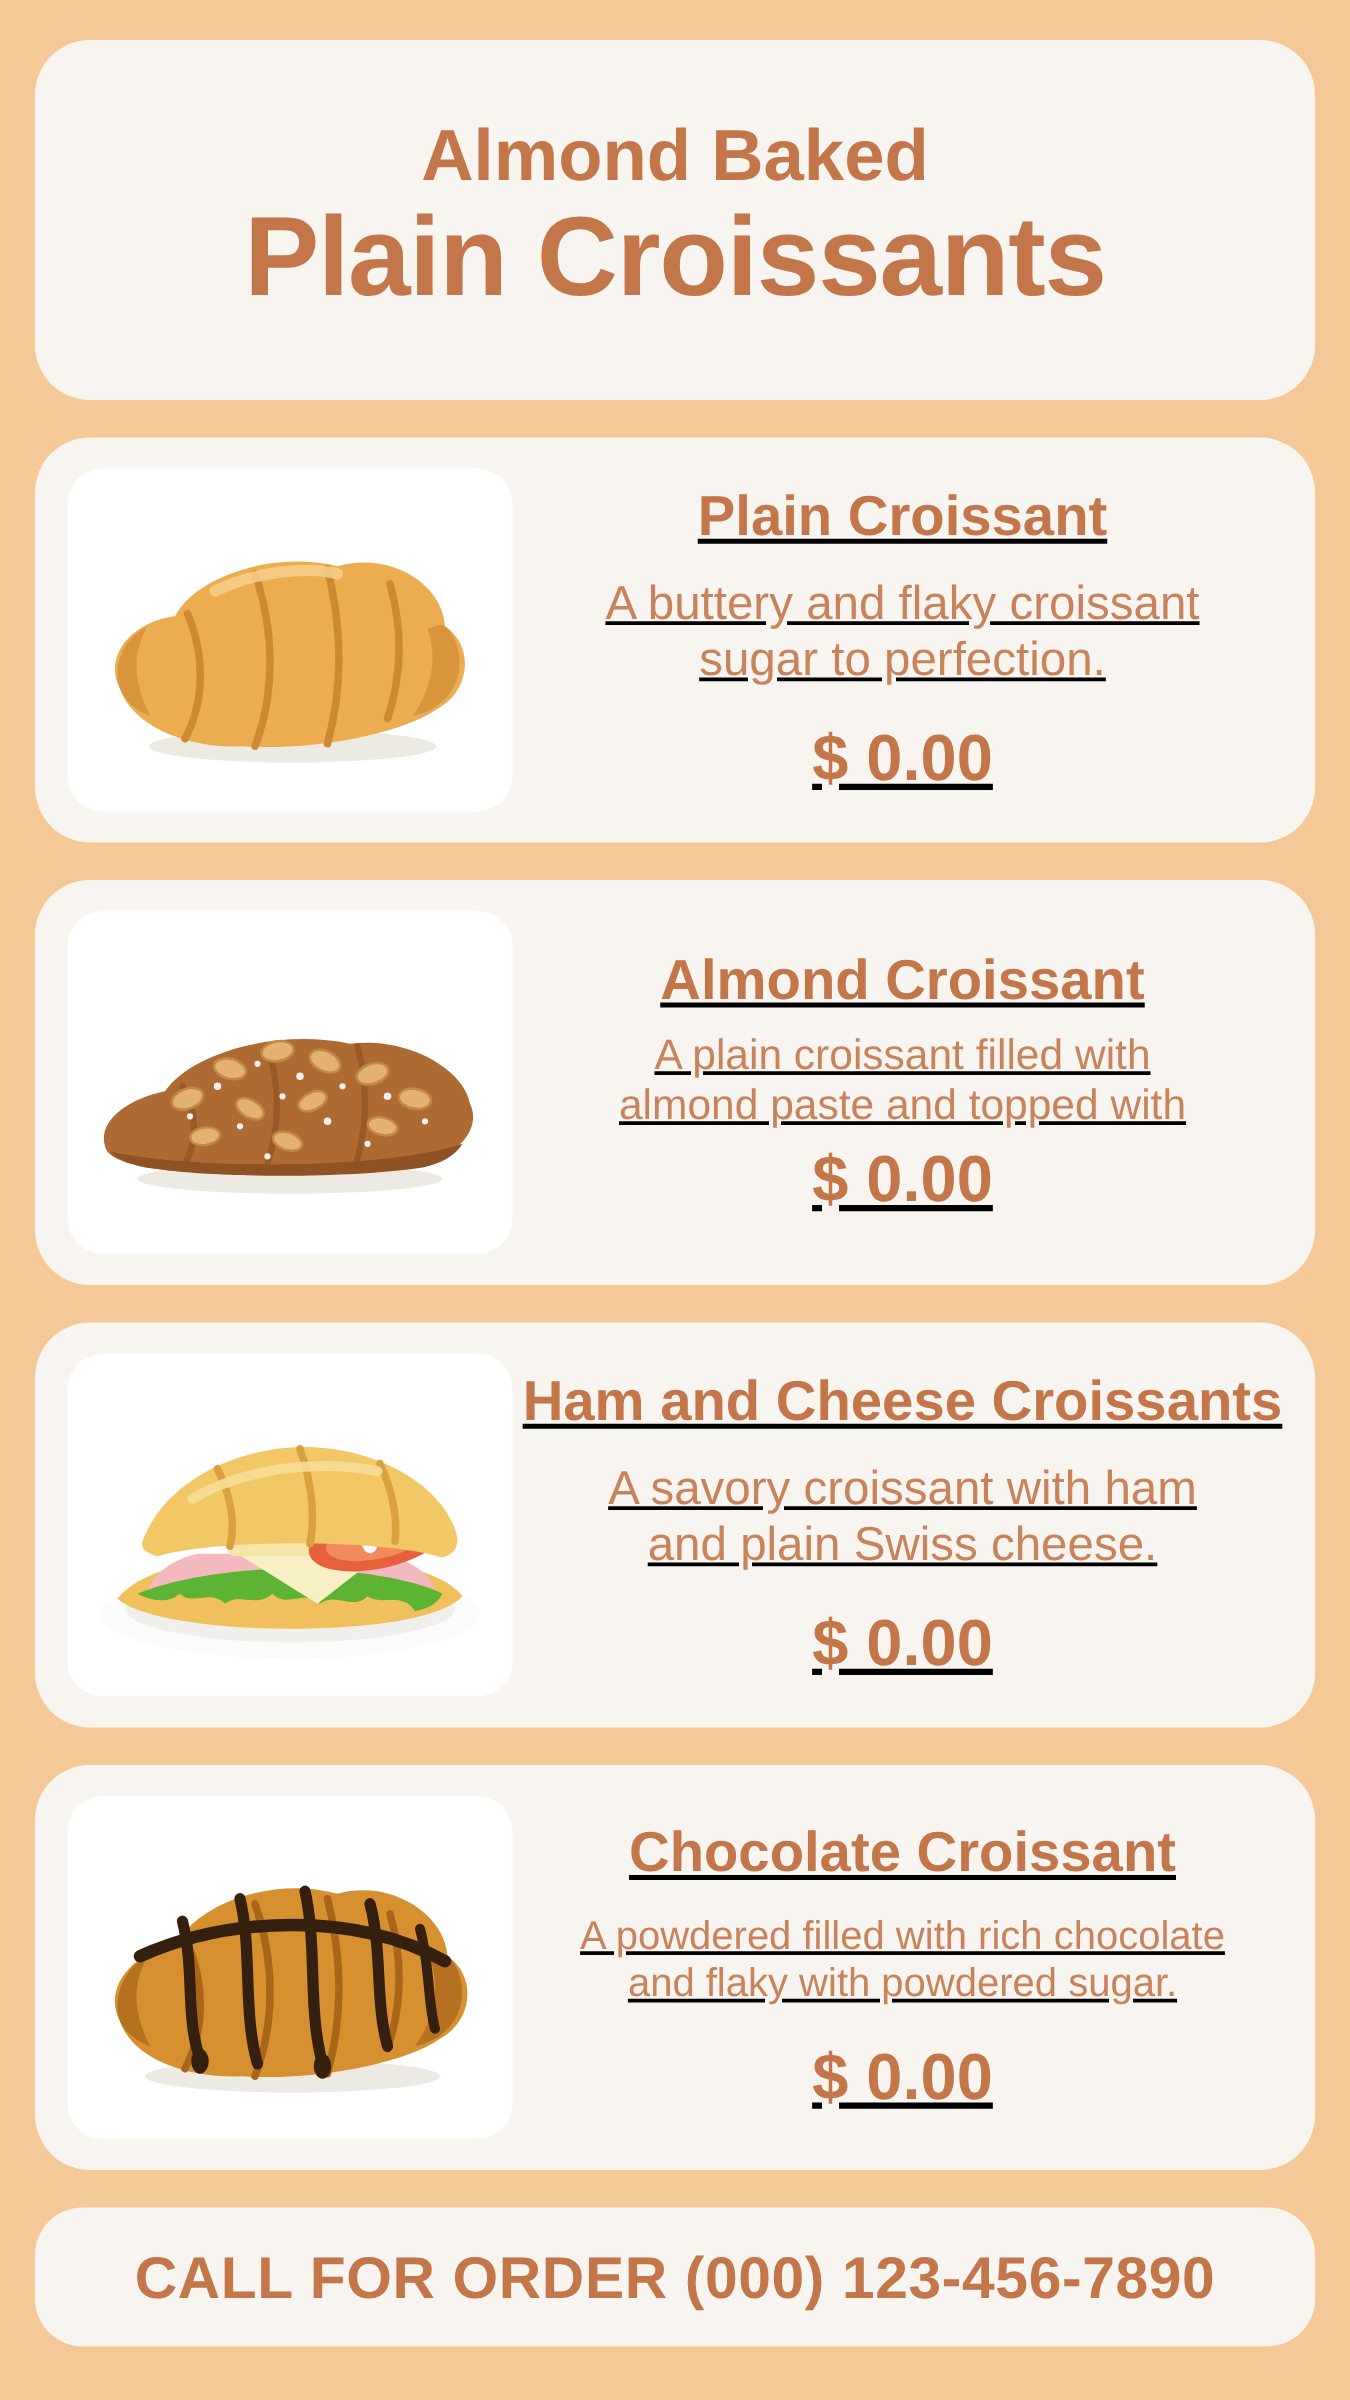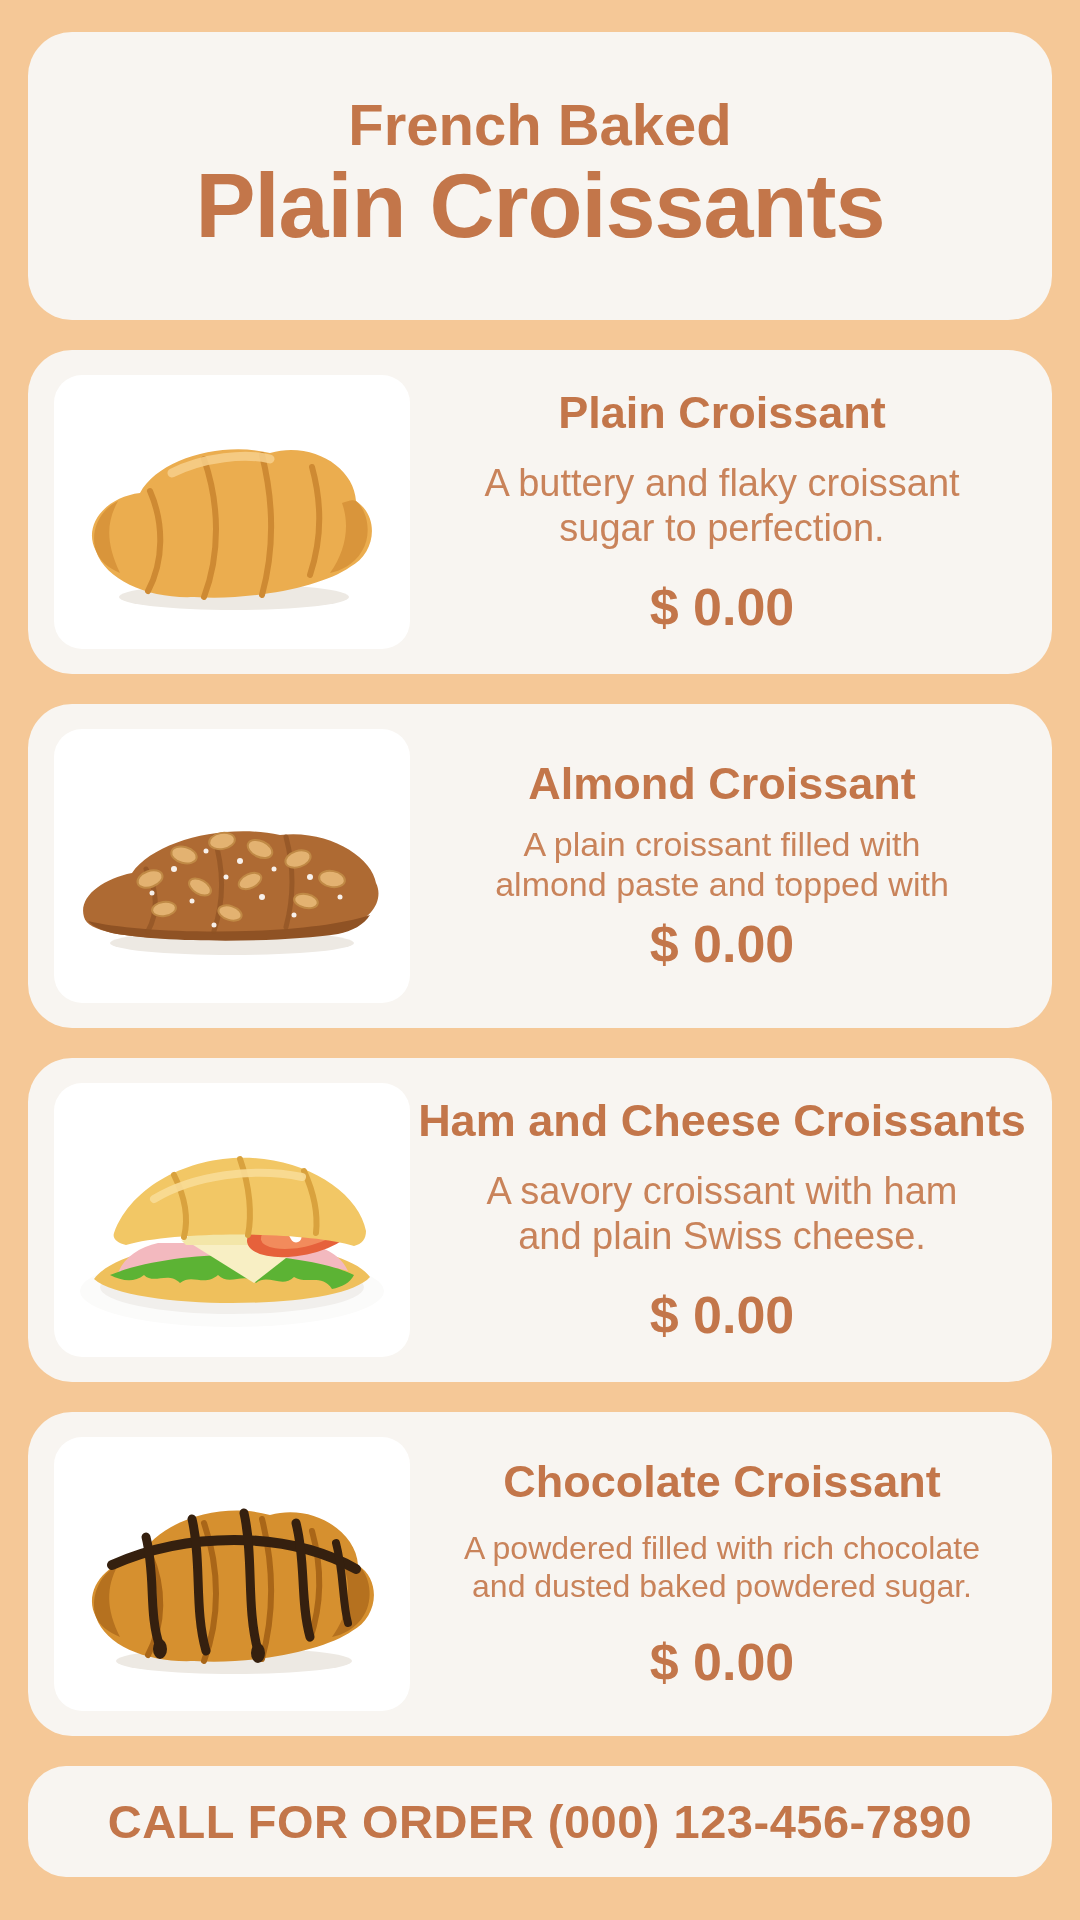--- a/index.html
+++ b/index.html
@@ -50,20 +50,21 @@
     border-radius:28px;
     overflow:hidden;
     display:flex;align-items:center;justify-content:center;
   }
   .photo-tile svg{width:100%;height:100%;display:block;}
   .item-text{
     flex:1;
     display:flex;flex-direction:column;
     align-items:center;justify-content:center;
     text-align:center;
+    text-decoration:underline;
   }
   .item-name{
     font-size:45px;font-weight:800;color:var(--accent);
     white-space:nowrap;
     margin-bottom:22px;
   }
   .item-desc{
     color:var(--accent-light);
     font-size:38px;line-height:1.18;font-weight:400;
   }
@@ -83,21 +84,21 @@
   }
   .footer-label{
     font-size:47px;font-weight:700;color:var(--accent);
     letter-spacing:0.5px;white-space:nowrap;
   }
 </style>
 </head>
 <body>
 
 <header class="card header-card">
-  <div class="header-subtitle">French Baked</div>
+  <div class="header-subtitle">Almond Baked</div>
   <div class="header-title">Plain Croissants</div>
 </header>
 
 <section class="card menu-item">
   <div class="photo-tile">
     <svg viewBox="0 0 356 274">
       <ellipse cx="180" cy="222" rx="115" ry="13" fill="#EDE9E3"></ellipse>
       <path d="M42 176 C 28 150 52 122 86 118 C 104 84 168 66 216 78 C 258 66 300 92 302 126 C 326 142 322 178 296 192 C 268 212 196 226 140 222 C 96 224 52 206 42 176 Z" fill="#EBAD4F"></path>
       <path d="M42 176 C 36 158 44 136 64 126 C 52 148 52 168 66 198 C 54 193 46 186 42 176 Z" fill="#D9953B"></path>
       <path d="M302 126 C 314 136 318 160 308 176 C 300 190 286 196 276 198 C 292 176 296 150 288 128 C 294 126 298 124 302 126 Z" fill="#D9953B"></path>
@@ -216,21 +217,21 @@
         <path d="M282 106 C 290 136 288 164 294 186" stroke-width="8"></path>
       </g>
       <ellipse cx="106" cy="212" rx="7" ry="10" fill="#35200F"></ellipse>
       <ellipse cx="204" cy="216" rx="7" ry="10" fill="#35200F"></ellipse>
     </svg>
   </div>
   <div class="item-text">
     <div class="item-name">Chocolate Croissant</div>
     <div class="item-desc">
       <span>A powdered filled with rich chocolate</span>
-      <span>and dusted baked powdered sugar.</span>
+      <span>and flaky with powdered sugar.</span>
     </div>
     <div class="item-price">$ 0.00</div>
   </div>
 </section>
 
 <footer class="card footer-bar">
   <div class="footer-label">CALL FOR ORDER (000) 123-456-7890</div>
 </footer>
 
 </body></html>

